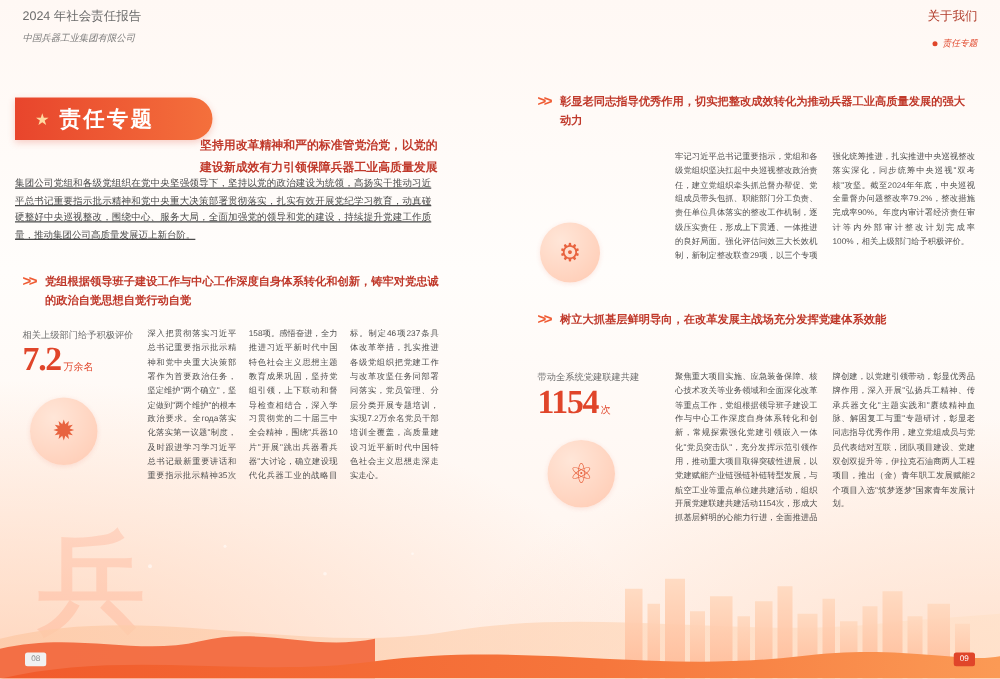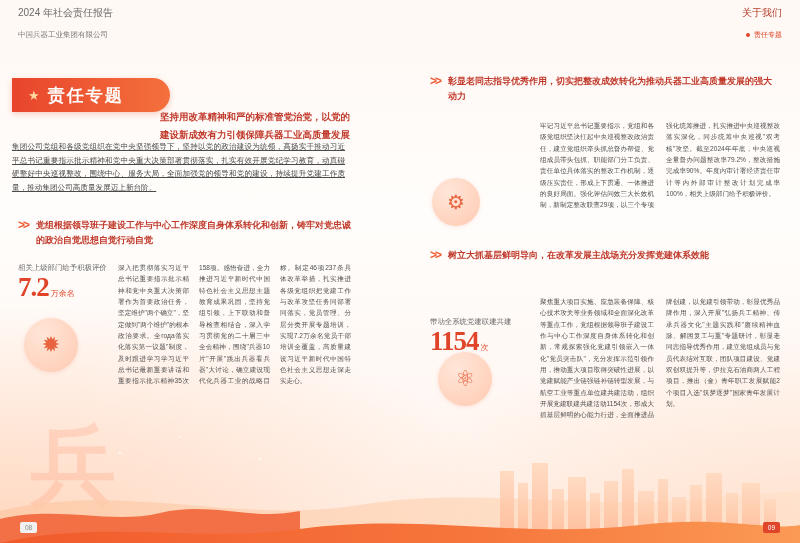--- a/index.html
+++ b/index.html
@@ -21,23 +21,23 @@
   
   .topbar{
     position:absolute;top:0;left:0;right:0;height:26px;
     display:flex;align-items:center;justify-content:space-between;
     padding:0 18px;box-sizing:border-box;
     font-size:10px;color:#6b6b6b;
   }
   .topbar .right{display:flex;align-items:center;gap:6px;color:#b03b2a;}
   .subbar{
     position:absolute;top:26px;left:0;right:0;height:18px;
-    display:flex;align-items:center;justify-content:space-between;
+    display:flex;justify-content:space-between;
     padding:0 18px;box-sizing:border-box;
-    font-size:7.5px;color:#7a7a7a;
+    font-size:7.5px;color:#7a7a7a;font-style:italic;
   }
   .subbar .right{display:flex;align-items:center;gap:4px;color:#e0452a;font-size:7px;}
   .dot-red{width:4px;height:4px;border-radius:50%;background:#e0452a;display:inline-block;}
 
   
   .tag{
     position:absolute;left:12px;top:78px;
     width:158px;height:34px;
     background:linear-gradient(90deg,#e8452c 0%, #f4703c 100%);
     border-radius:0 17px 17px 0;
@@ -79,21 +79,21 @@
     font-size:7.4px;color:#6d6d6d;line-height:1.6;
   }
   .stat-num{
     font-family:Liberation Serif, serif;
     font-size:27px;font-weight:bold;color:#e0452a;line-height:1;
     letter-spacing:-1px;
   }
   .stat-unit{font-size:8px;color:#e0452a;font-weight:normal;margin-left:2px;}
 
   .statA{position:absolute;left:18px;top:262px;width:96px;}
-  .statB{position:absolute;left:430px;top:296px;width:104px;margin-top:20px;}
+  .statB{position:absolute;left:430px;top:296px;width:104px;}
 
   
   .ico{
     position:absolute;width:54px;height:54px;border-radius:50%;
     background:radial-gradient(circle at 35% 30%, #ffe6d8 0%, #ffd2bd 70%, #ffc8b0 100%);
     display:flex;align-items:center;justify-content:center;
     color:#e8633f;font-size:22px;
     box-shadow:0 1px 4px rgba(224,69,42,.12);
   }
   .icoA{left:24px;top:318px;}

